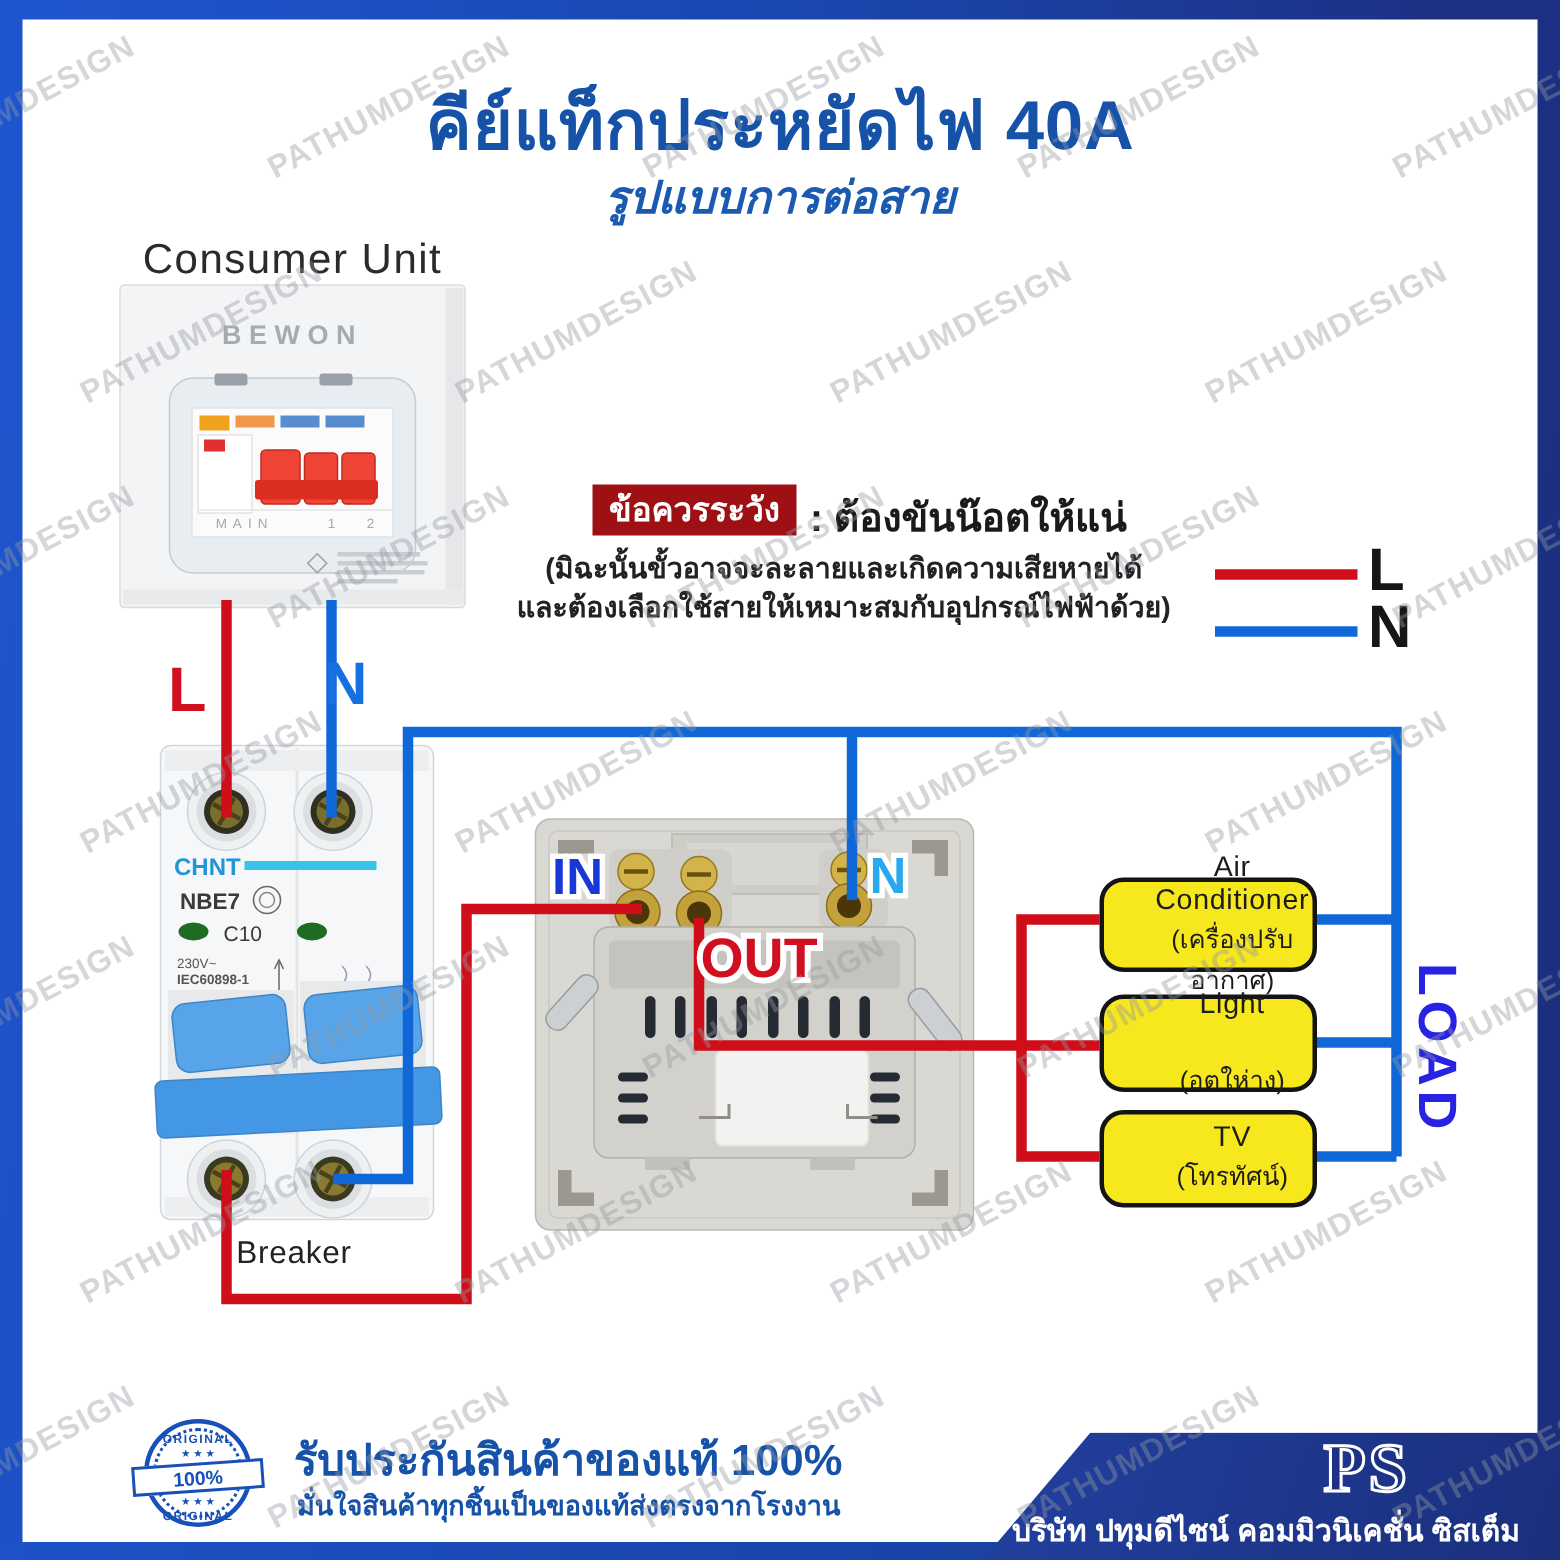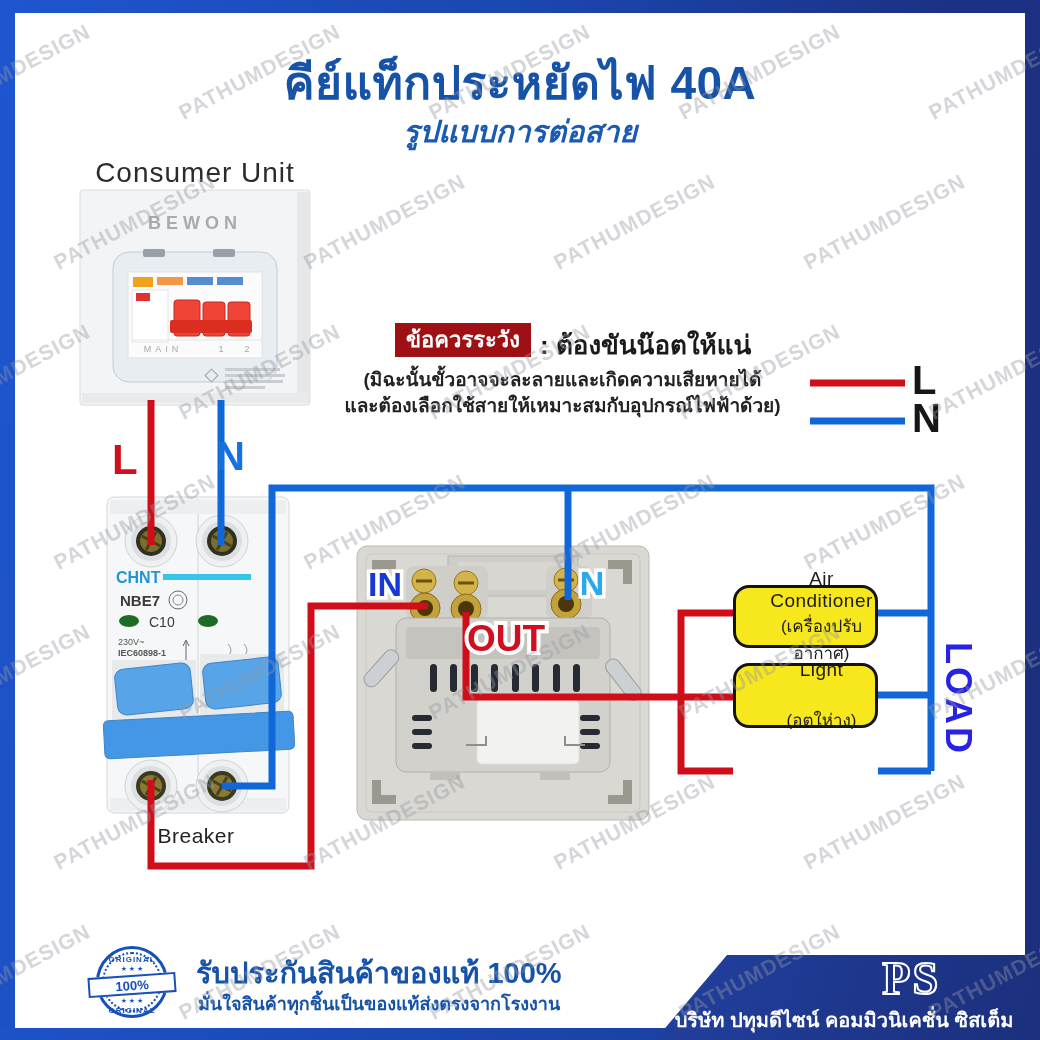--- a/index.html
+++ b/index.html
@@ -277,20 +277,24 @@
   <div class="txt dev-caption breaker-caption">Breaker</div>
 
   <div class="load-box load-ac">
     <div class="t1">Air Conditioner</div>
     <div class="t2">(เครื่องปรับอากาศ)</div>
   </div>
   <div class="load-box load-light">
     <div class="t1">Light</div>
     <div class="t2">(อตให่าง)</div>
   </div>
+  <div class="load-box load-tv">
+    <div class="t1">TV</div>
+    <div class="t2">(โทรทัศน์)</div>
+  </div>
   <div class="txt load-word">LOAD</div>
 
   <div class="strip"></div>
   <div class="trapezoid"></div>
   <div class="ps-logo">PS</div>
   <div class="company">บริษัท ปทุมดีไซน์ คอมมิวนิเคชั่น ซิสเต็ม จำกัด</div>
   <div class="foot-title">รับประกันสินค้าของแท้ 100%</div>
   <div class="foot-sub">มั่นใจสินค้าทุกชิ้นเป็นของแท้ส่งตรงจากโรงงาน</div>
 
   <div class="badge">

